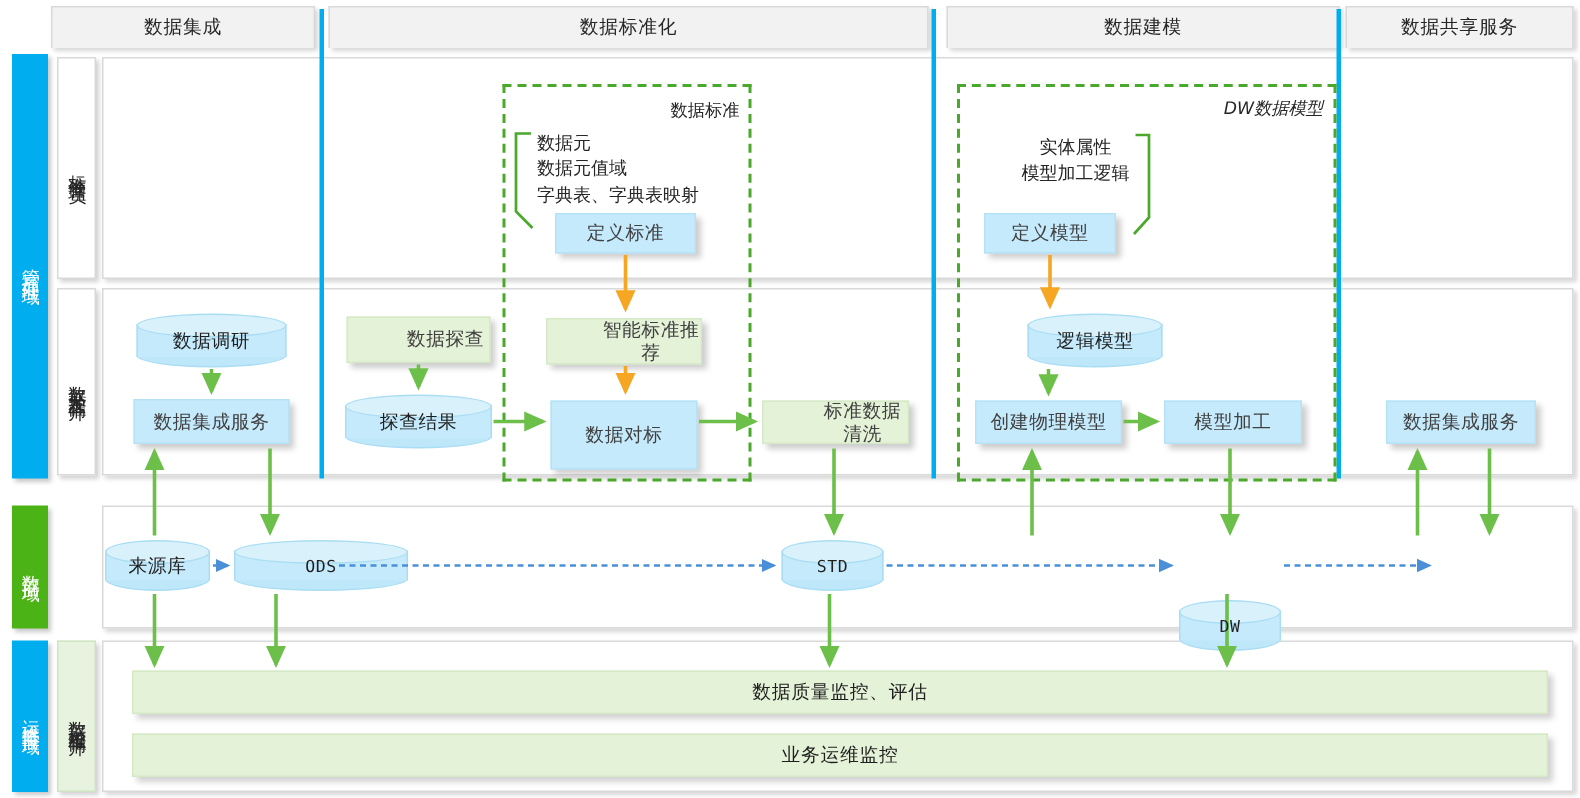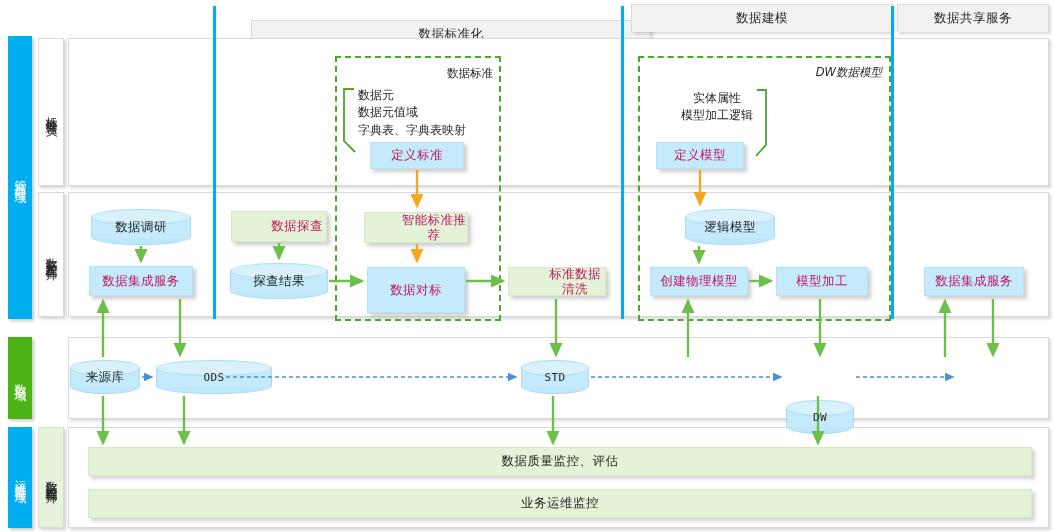--- a/index.html
+++ b/index.html
@@ -70,21 +70,21 @@
     background:transparent;
     pointer-events:none;
   }
   .dashlabel{
     color:#262626;font-size:11.5px;white-space:nowrap;
   }
 
   
   .node{
     display:flex;align-items:center;justify-content:center;
-    font-size:12.5px;color:#be185d;
+    font-size:12.5px;color:#404040;
     box-shadow:3px 3px 4px rgba(0,0,0,0.20);
     text-align:center;line-height:1.15;
     letter-spacing:.4px;
   }
   .node.blue{background:#c5eafc;border:1px solid #b6e2f7;}
   .node.green{background:#e4f2d8;border:1px solid #d6e9c6;padding-left:36px;}
 
   
   .cyl{position:absolute;}
   .cyl .body{
@@ -134,21 +134,22 @@
     white-space:pre-line;text-align:center;
   }
 
   svg.ov{position:absolute;left:0;top:0;width:1053px;height:532px;pointer-events:none;}
 </style>
 </head>
 <body>
 
 <div id="stage">
 
-  <div class="abs colhdr" style="left:219px;top:20px;width:400px;height:28px;margin-left:32px;">数据标准化</div>
+  <div class="abs colhdr" style="left:34px;top:4px;width:176px;height:28px;">数据集成</div>
+  <div class="abs colhdr" style="left:219px;top:4px;width:400px;height:28px;">数据标准化</div>
   <div class="abs colhdr" style="left:631px;top:4px;width:262px;height:28px;">数据建模</div>
   <div class="abs colhdr" style="left:897px;top:4px;width:152px;height:28px;">数据共享服务</div>
 
   <div class="abs domainbar domain-blue" style="left:8px;top:36px;width:24px;height:283px;">管控处理域</div>
   <div class="abs domainbar domain-green" style="left:8px;top:337px;width:24px;height:82px;">数据域</div>
   <div class="abs domainbar domain-blue" style="left:8px;top:427px;width:24px;height:101px;">运维监控域</div>
 
   <div class="abs rolelane" style="left:38px;top:38px;width:26px;height:148px;">标准管理员</div>
   <div class="abs rolelane" style="left:38px;top:192px;width:26px;height:125px;">数据开发工程师</div>
   <div class="abs rolelane green" style="left:38px;top:427px;width:26px;height:101px;">数据运维工程师</div>

